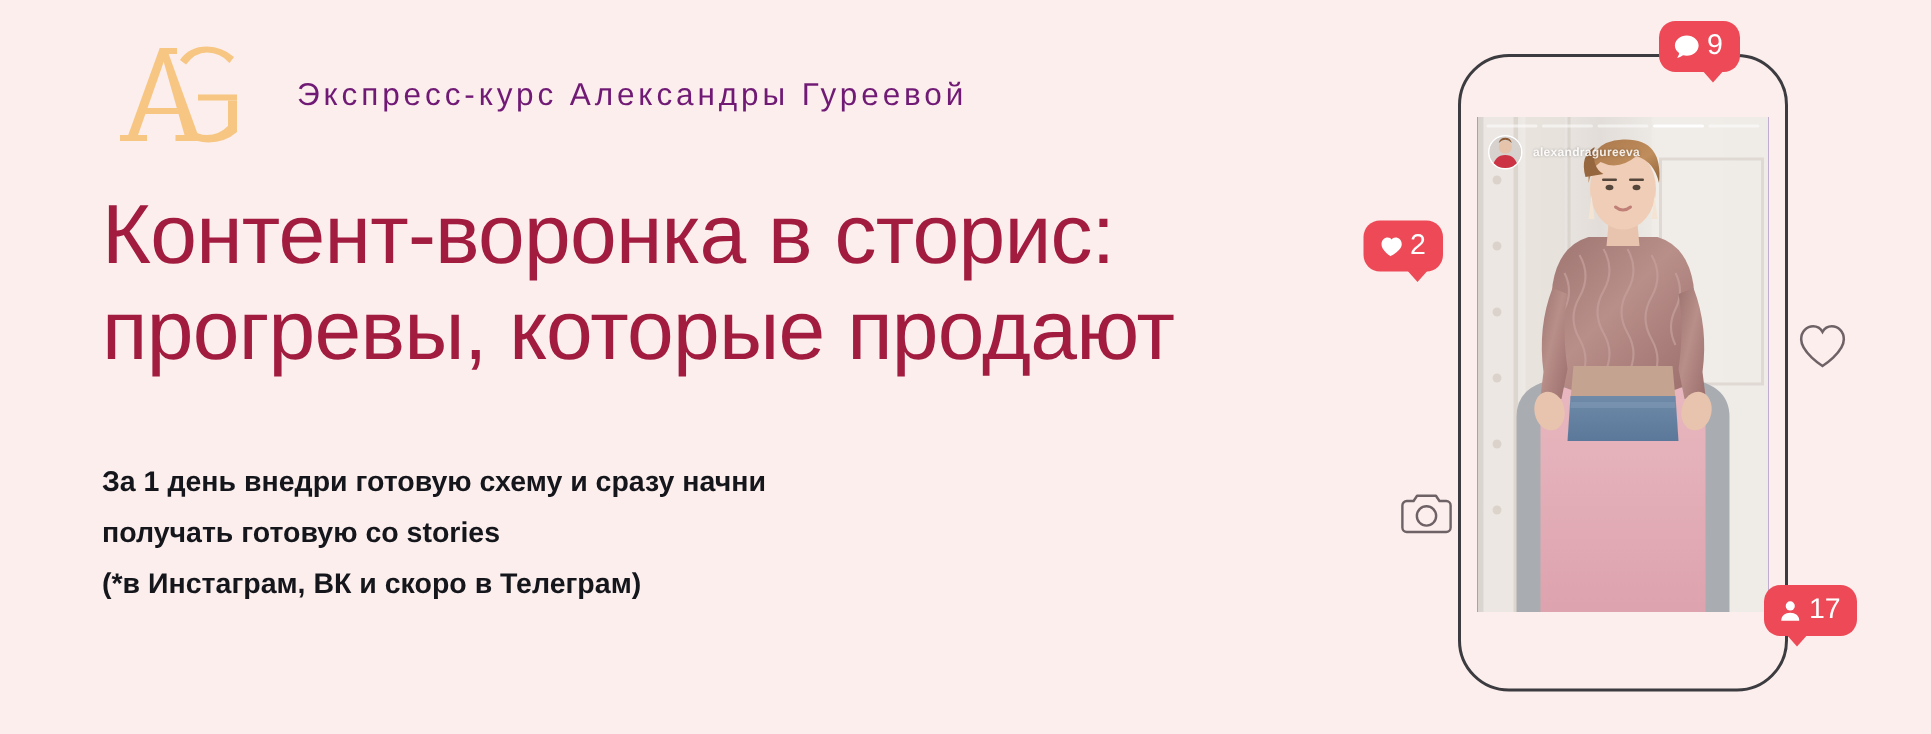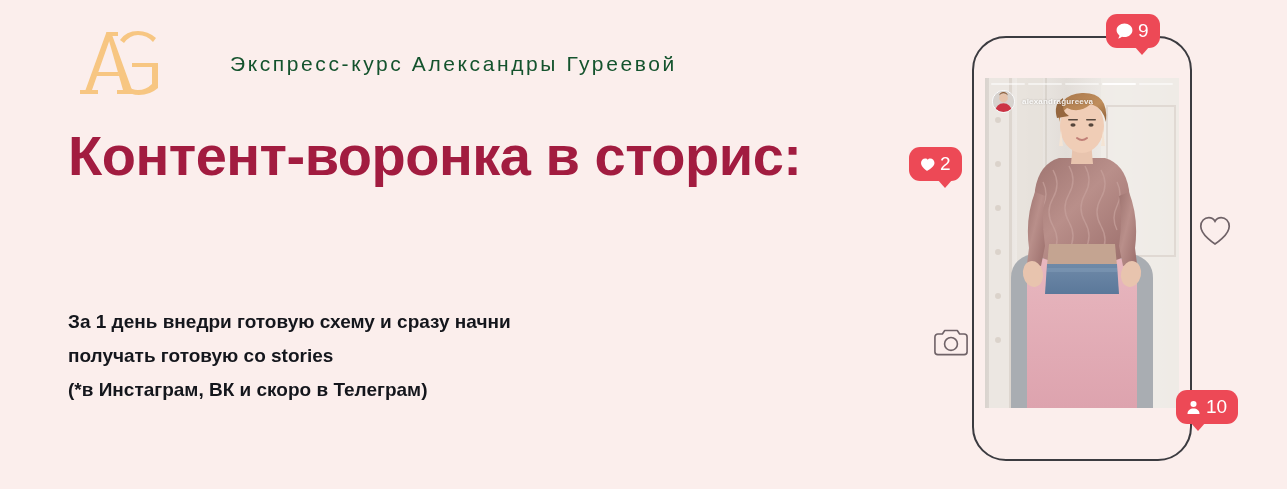--- a/index.html
+++ b/index.html
@@ -30,38 +30,38 @@
     align-items: center;
   }
   .logo-mark {
     width: 92px;
     height: 72px;
     position: relative;
     flex: 0 0 auto;
   }
   .logo-mark svg { display: block; }
   .kicker {
-    margin-left: 68px;
+    margin-left: 36px;
     font-size: 21px;
     letter-spacing: 2.6px;
-    color: #14532d;
+    color: #701a75;
     white-space: nowrap;
     font-weight: 400;
   }
 
   
   .headline {
     position: absolute;
     left: 68px;
     top: 124px;
     width: 900px;
     color: #a21c40;
     font-size: 56px;
     line-height: 64px;
-    font-weight: 700;
+    font-weight: 400;
     letter-spacing: -0.5px;
   }
   .headline .line { display: block; white-space: nowrap; }
 
   
   .subcopy {
     position: absolute;
     left: 68px;
     top: 305px;
     width: 800px;
@@ -204,20 +204,21 @@
           <path d="M62 35 L88 35 L88 39 L82 39 L82 56 Q76 62 68 62 Q62 62 57 58 L54 62 Q61 67 69 67 Q80 67 88 60 L88 39 L88 35 L62 35 Z"></path>
           <path d="M62 35 L88 35 L88 39 L62 39 Z"></path>
         </g>
       </svg>
     </div>
     <div class="kicker">Экспресс-курс Александры Гуреевой</div>
   </div>
 
   <div class="headline">
     <span class="line">Контент-воронка в сторис:</span>
+    <span class="line">прогревы, которые продают</span>
   </div>
 
   <div class="subcopy">
     <span class="line">За 1 день внедри готовую схему и сразу начни</span>
     <span class="line">получать готовую со stories</span>
     <span class="line">(*в Инстаграм, ВК и скоро в Телеграм)</span>
   </div>
 
   <div class="phone">
     <div class="phone-screen">
@@ -355,21 +356,21 @@
     <span class="count">2</span>
   </div>
 
   <div class="badge" id="badge-follows">
     <span>
       <svg width="17" height="17" viewBox="0 0 24 24" aria-hidden="true">
         <circle cx="12" cy="7" r="4.3" fill="#ffffff"></circle>
         <path fill="#ffffff" d="M3.5 21c0-4.7 3.8-7.5 8.5-7.5s8.5 2.8 8.5 7.5z"></path>
       </svg>
     </span>
-    <span class="count">10</span>
+    <span class="count">17</span>
   </div>
 
   <div class="float-icon" id="icon-heart-outline">
     <svg width="38" height="34" viewBox="0 0 24 22" aria-hidden="true">
       <path d="M12 19.4S2.8 13.6 2.8 7.9C2.8 4.6 5.2 2.3 8 2.3c1.8 0 3.2 1 4 2.4.8-1.4 2.2-2.4 4-2.4 2.8 0 5.2 2.3 5.2 5.6 0 5.7-9.2 11.5-9.2 11.5z" fill="none" stroke="#6f6267" stroke-width="1.1"></path>
     </svg>
   </div>
 
   <div class="float-icon" id="icon-camera-outline">
     <svg width="38" height="33" viewBox="0 0 26 22" aria-hidden="true">

